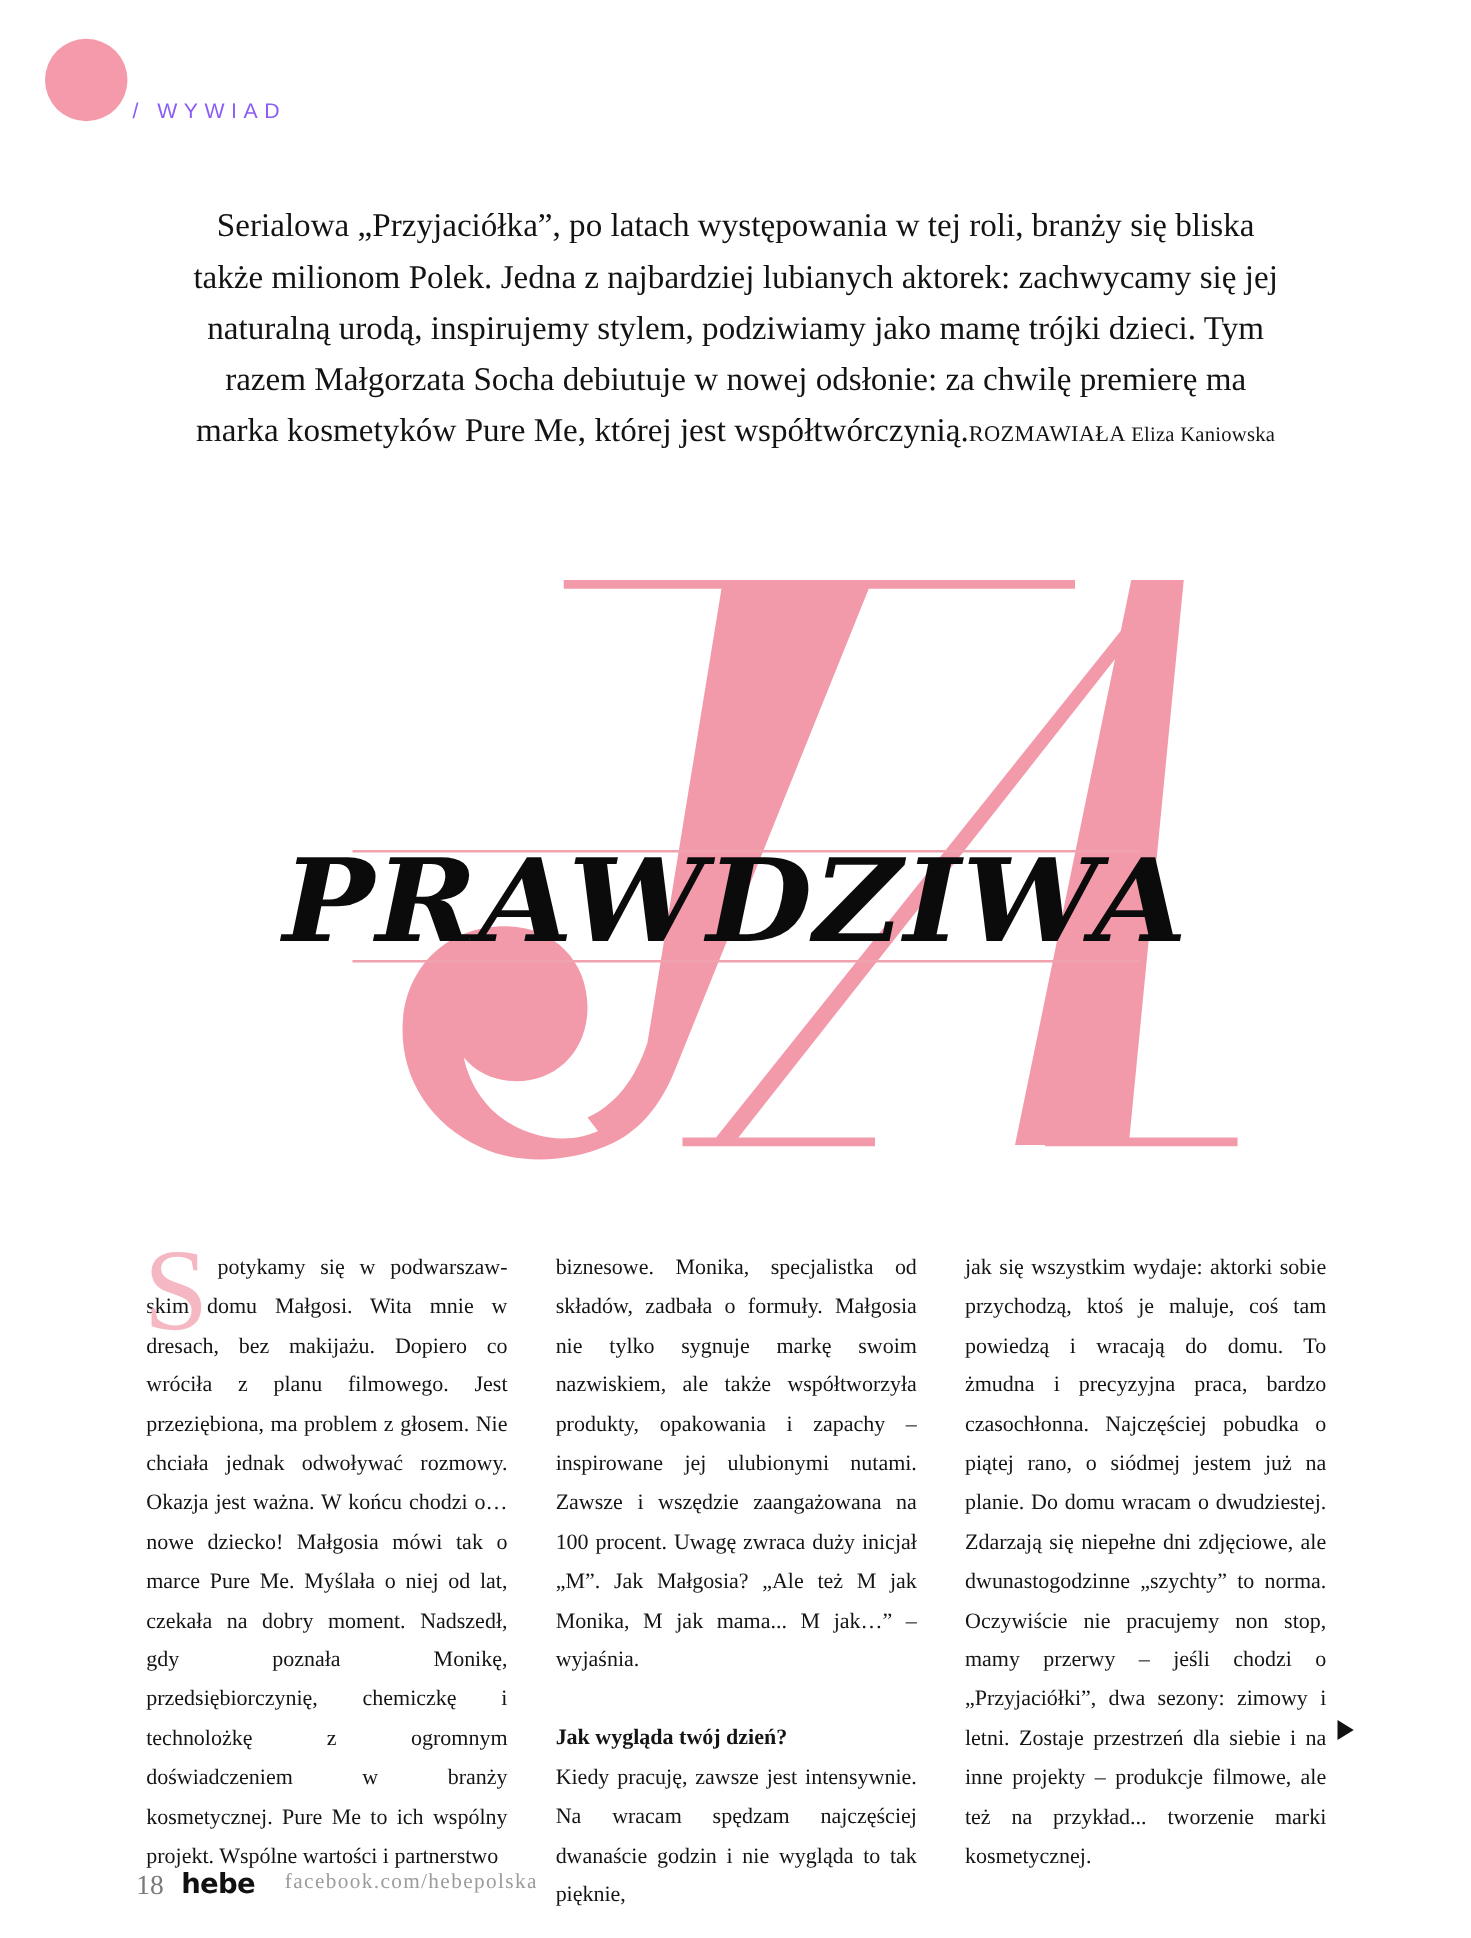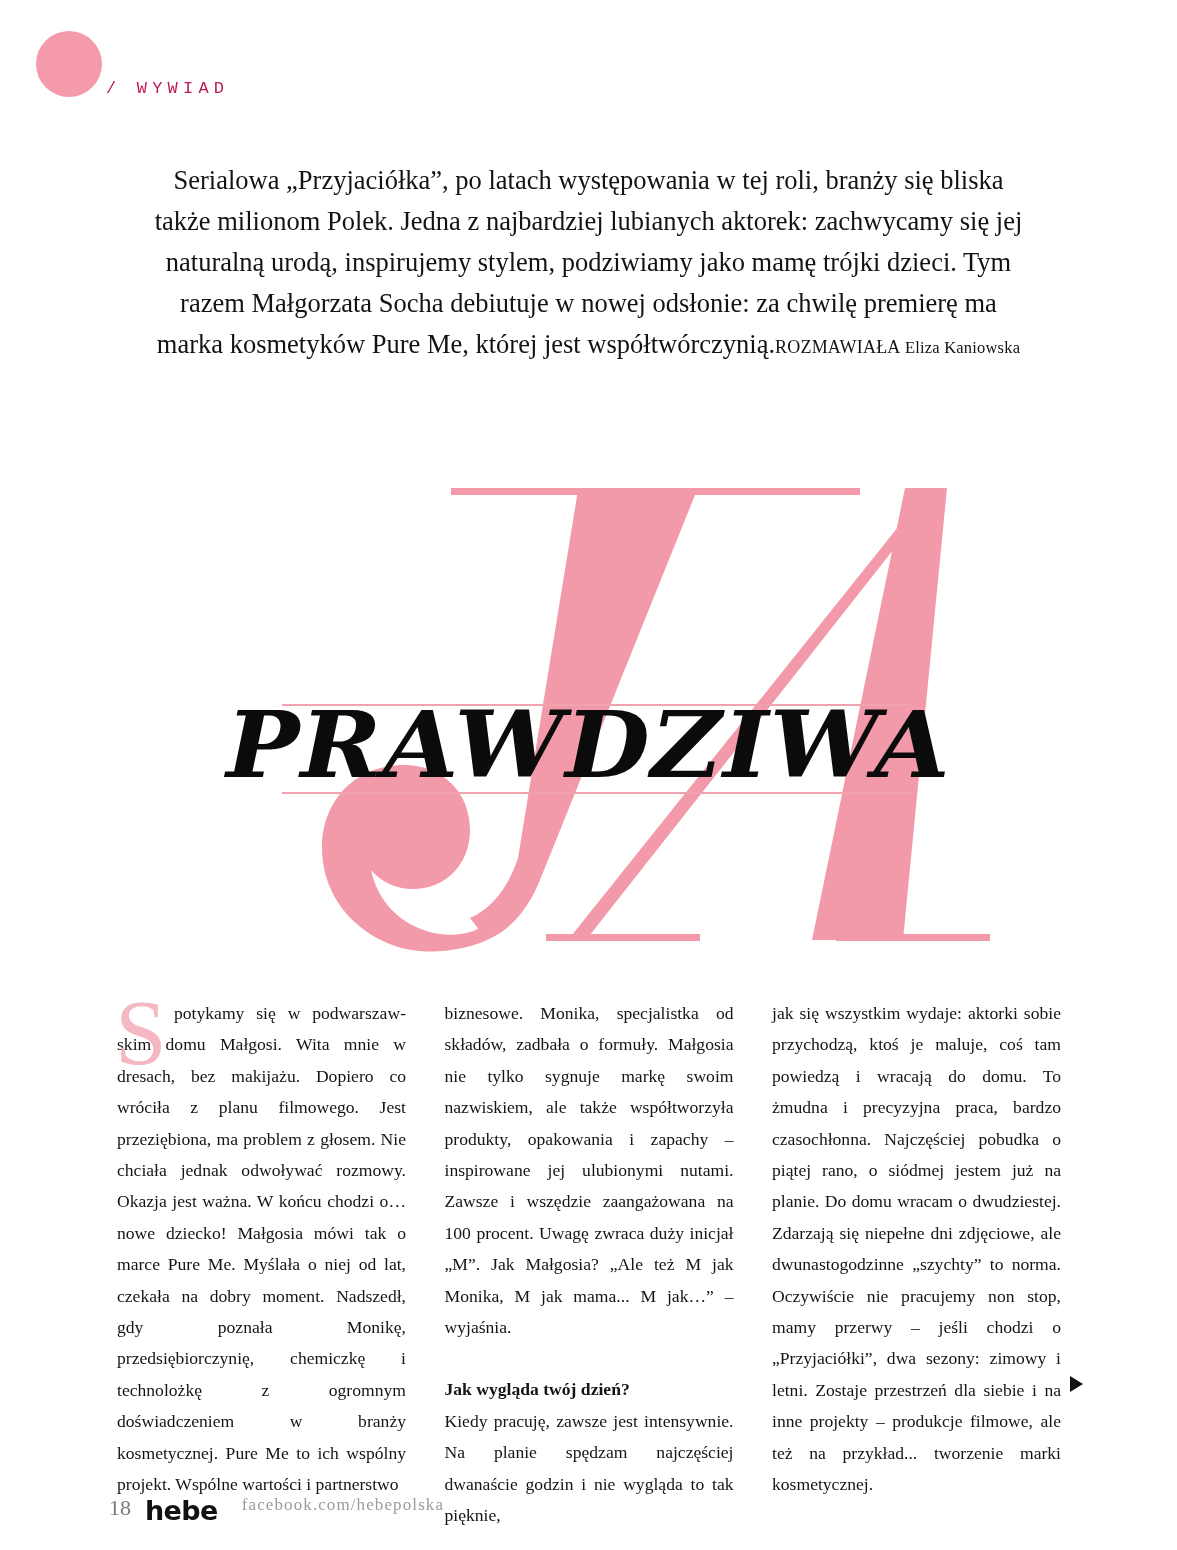--- a/index.html
+++ b/index.html
@@ -41,24 +41,24 @@
     font-weight: bold;
     font-size: 25px;
     letter-spacing: 4.2px;
     color: #141414;
     white-space: nowrap;
   }
   #subkicker {
     position: absolute;
     left: 106px;
     top: 79px;
-    font-family: Liberation Mono, monospace;
+    font-family: Liberation Sans, sans-serif;
     font-size: 17px;
     letter-spacing: 5.2px;
-    color: #be185d;
+    color: #8b5cf6;
     white-space: nowrap;
   }
 
   
   #lede {
     position: absolute;
     left: 150px;
     top: 160px;
     width: 877px;
     text-align: center;
@@ -73,21 +73,21 @@
   }
   #lede .credit .rozmawiala {
     font-variant: small-caps;
     font-size: 18px;
   }
 
   
   #display {
     position: absolute;
     left: 0;
-    top: 440px;
+    top: 416px;
     width: 1084px;
     height: 550px;
   }
   #ja-mono {
     position: absolute;
     left: 0;
     top: 0;
     width: 1177px;
     height: 550px;
   }
@@ -189,21 +189,21 @@
   }
   #page-number {
     font-family: "Liberation Serif", serif;
     font-size: 22px;
     color: #7a7a7a;
     margin-right: 14px;
   }
   #brand-logo {
     font-family: "DejaVu Sans", sans-serif;
     font-weight: bold;
-    font-size: 27px;
+    font-size: 22px;
     letter-spacing: -0.6px;
     color: #111;
     margin-right: 24px;
   }
   #social-url {
     font-family: "Liberation Serif", serif;
     font-size: 17px;
     letter-spacing: 1.1px;
     color: #9b9b9b;
   }
@@ -269,21 +269,21 @@
 <div id="columns">
 
   <div class="col" id="col1">
     <div id="dropcap">S</div>
     <p><span class="first-line-indent"></span><span>potykamy się w podwarszaw­skim domu Małgosi. Wita mnie w dresach, bez makijażu. Dopiero co wróciła z planu filmowego. Jest przeziębiona, ma problem z głosem. Nie chciała jednak odwoływać rozmowy. Okazja jest ważna. W końcu chodzi o… nowe dziecko! Małgosia mówi tak o marce Pure Me. Myślała o niej od lat, czekała na dobry moment. Nadszedł, gdy poznała Monikę, przedsiębiorczynię, chemiczkę i technolożkę z ogromnym doświadczeniem w branży kosmetycznej. Pure Me to ich wspólny projekt. Wspólne wartości i partnerstwo</span></p>
   </div>
 
   <div class="col" id="col2">
     <p>biznesowe. Monika, specjalistka od składów, zadbała o formuły. Małgosia nie tylko sygnuje markę swoim nazwiskiem, ale także współtworzyła produkty, opakowania i zapachy – inspirowane jej ulubionymi nutami. Zawsze i wszędzie zaangażowana na 100 procent. Uwagę zwraca duży inicjał „M”. Jak Małgosia? „Ale też M jak Monika, M jak mama... M jak…” – wyjaśnia.</p>
     <p class="q">Jak wygląda twój dzień?</p>
-    <p>Kiedy pracuję, zawsze jest intensywnie. Na planie spędzam najczęściej dwanaście godzin i nie wygląda to tak pięknie,</p>
+    <p>Kiedy pracuję, zawsze jest intensywnie. Na wracam spędzam najczęściej dwanaście godzin i nie wygląda to tak pięknie,</p>
   </div>
 
   <div class="col" id="col3">
     <p>jak się wszystkim wydaje: aktorki sobie przychodzą, ktoś je maluje, coś tam powiedzą i wracają do domu. To żmudna i precyzyjna praca, bardzo czasochłonna. Najczęściej pobudka o piątej rano, o siódmej jestem już na planie. Do domu wracam o dwudziestej. Zdarzają się niepełne dni zdjęciowe, ale dwunastogodzinne „szychty” to norma. Oczywiście nie pracujemy non stop, mamy przerwy – jeśli chodzi o „Przyjaciółki”, dwa sezony: zimowy i letni. Zostaje przestrzeń dla siebie i na inne projekty – produkcje filmowe, ale też na przykład... tworzenie marki kosmetycznej.</p>
   </div>
 
 </div>
 
 <div id="continue-arrow"></div>
 

